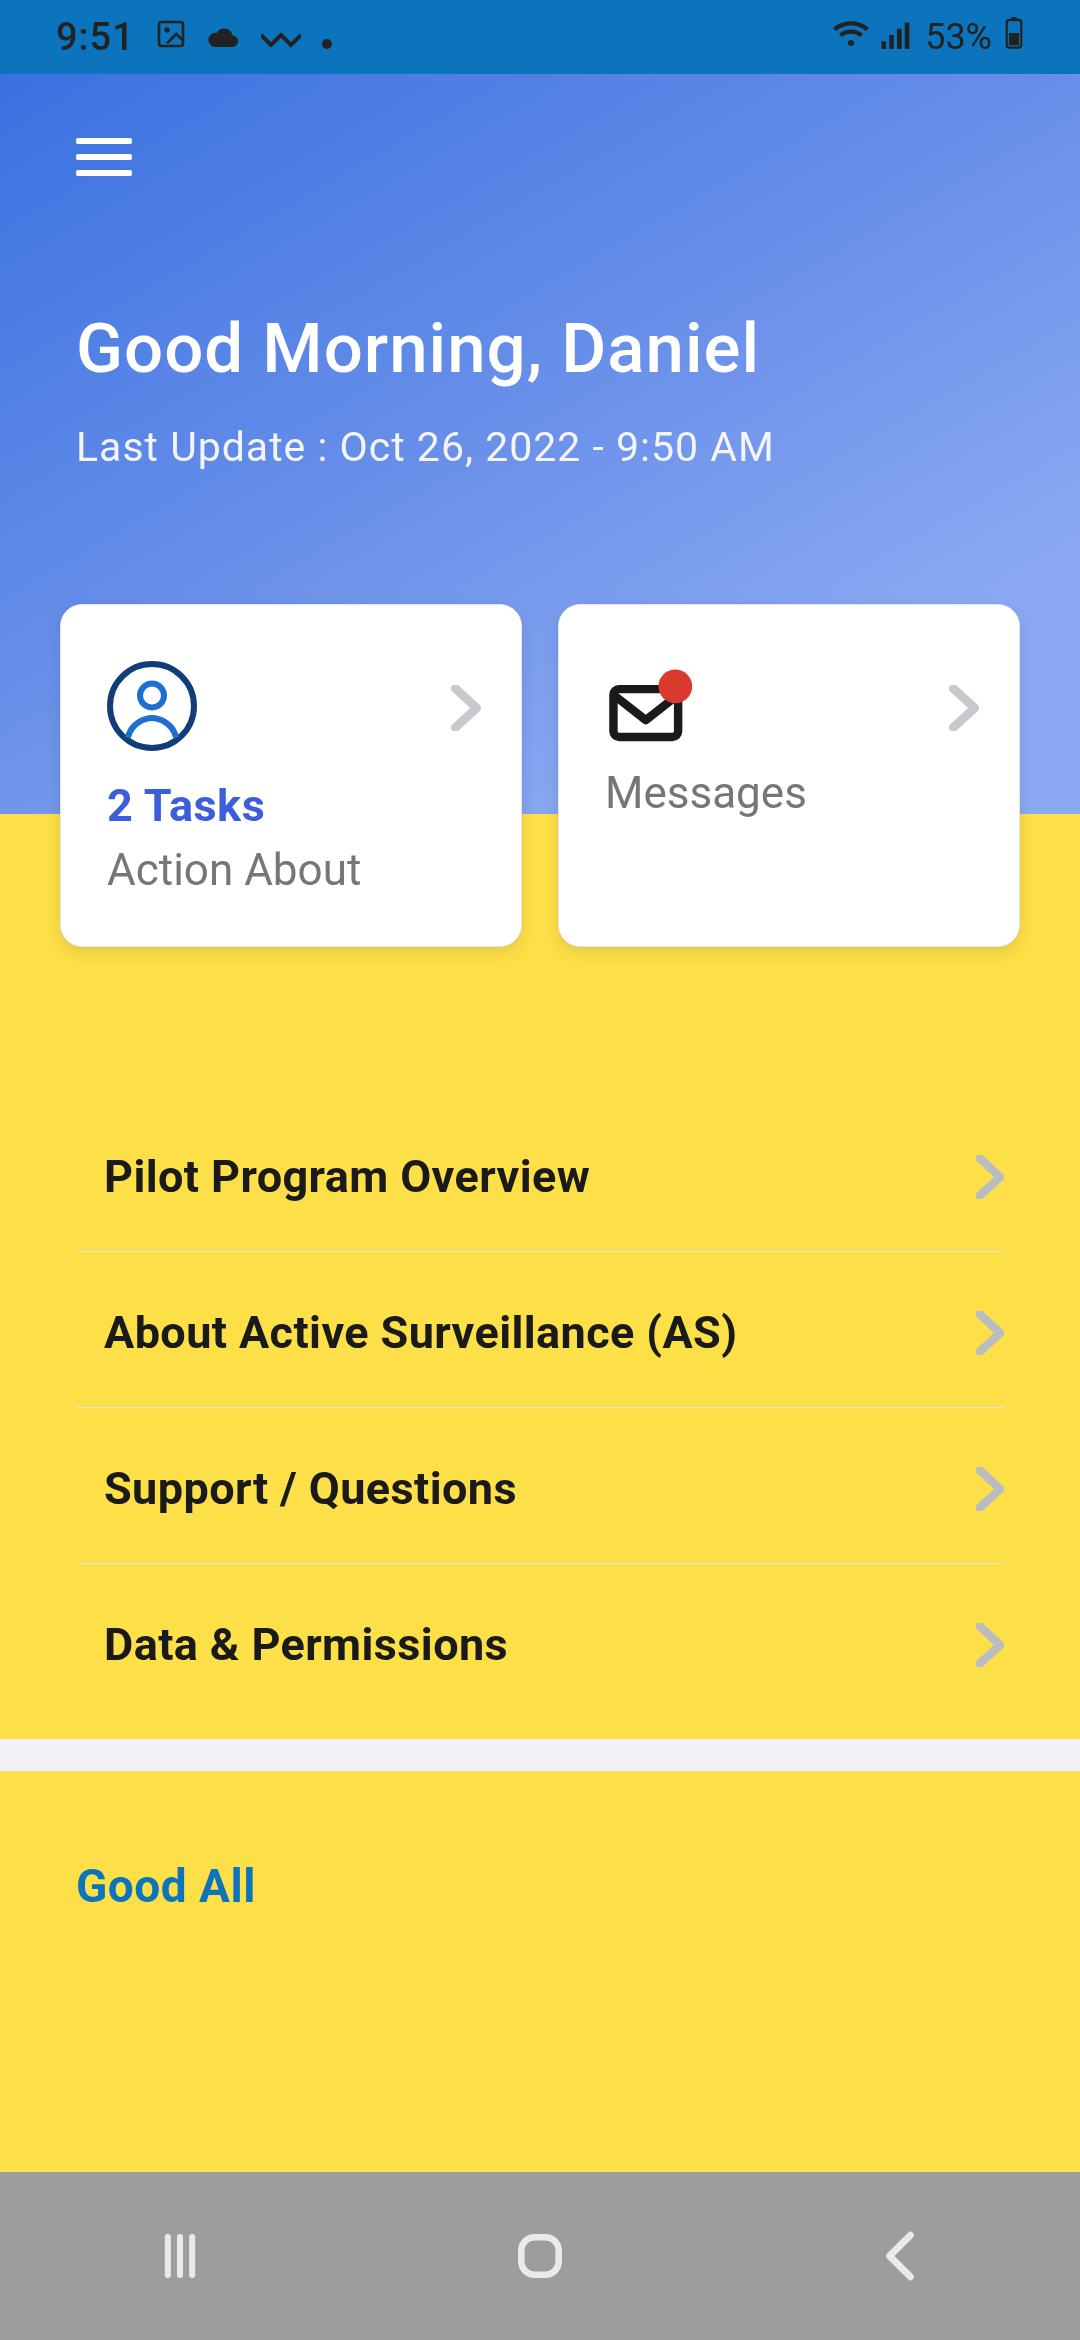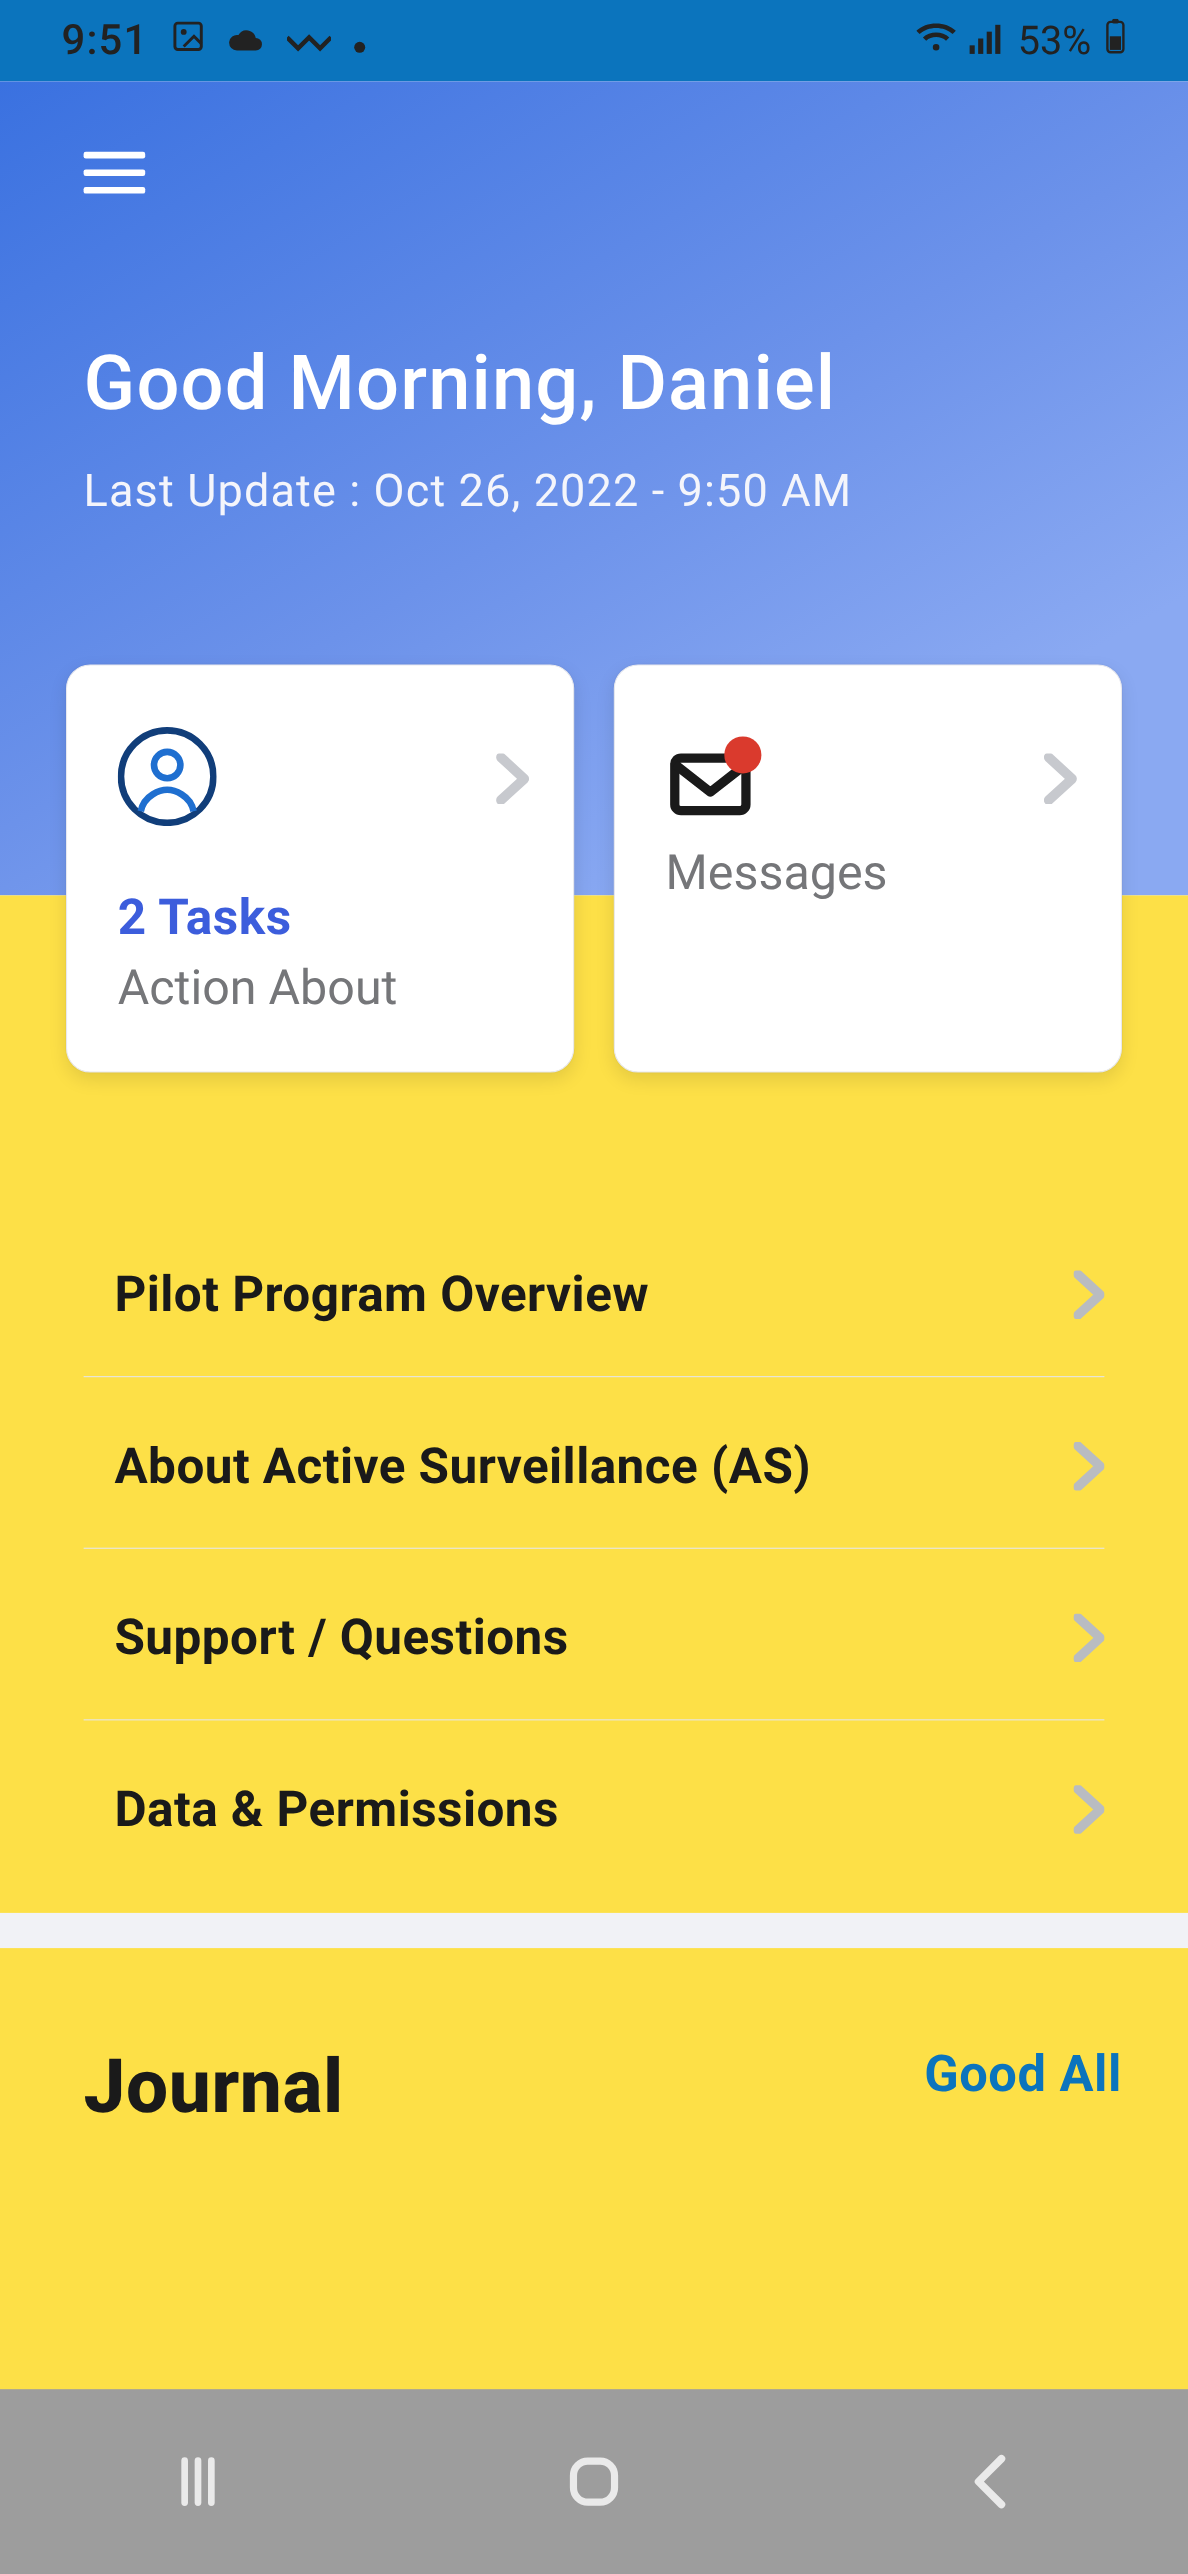--- a/index.html
+++ b/index.html
@@ -109,21 +109,21 @@
       position: relative;
       cursor: pointer;
     }
     .card-icon-row {
       display: flex;
       align-items: center;
       justify-content: space-between;
     }
     .card-chevron svg { display: block; }
     .card-count {
-      margin-top: 52px;
+      margin-top: 24px;
       font-size: 45px;
       font-weight: 700;
       letter-spacing: 0.5px;
     }
     .card-count.tasks { color: #3c5ddc; }
     .card-count.unread { color: #d85a3f; }
     .card-sub {
       margin-top: 12px;
       font-size: 44px;
       color: #757679;
@@ -354,21 +354,20 @@
               <polyline points="2,2 14,13 2,24"></polyline>
             </svg>
         </span>
       </div>
 
     </div>
 
     <div class="divider-gap"></div>
 
     <div class="journal-row">
-      <span class="journal-title">Journal</span>
       <span class="view-all">Good All</span>
     </div>
   </div>
 
   <div class="nav-bar">
     <div class="nav-btn">
       <svg width="52" height="52" viewBox="0 0 30 30" fill="none" stroke="#eaeaea" stroke-width="3.5" stroke-linecap="round">
           <line x1="8" y1="4" x2="8" y2="26"></line>
           <line x1="15" y1="4" x2="15" y2="26"></line>
           <line x1="22" y1="4" x2="22" y2="26"></line>

